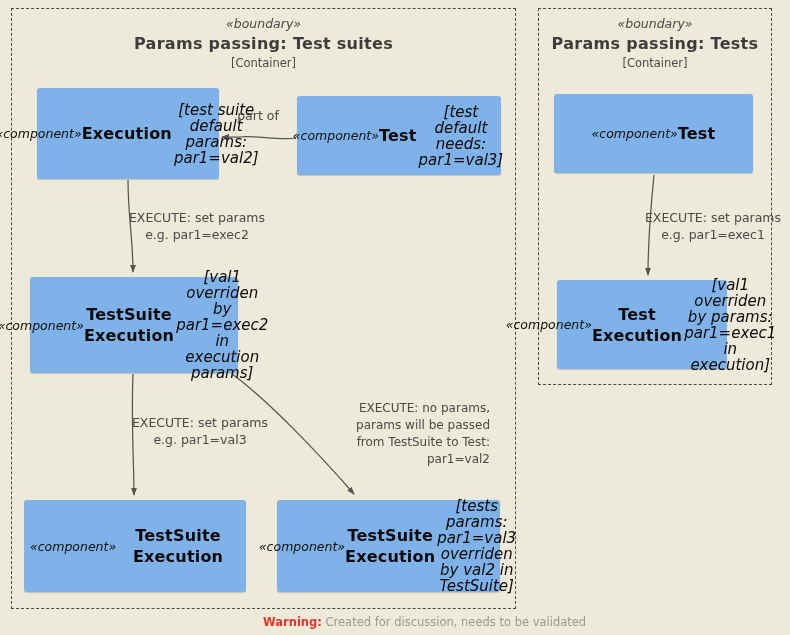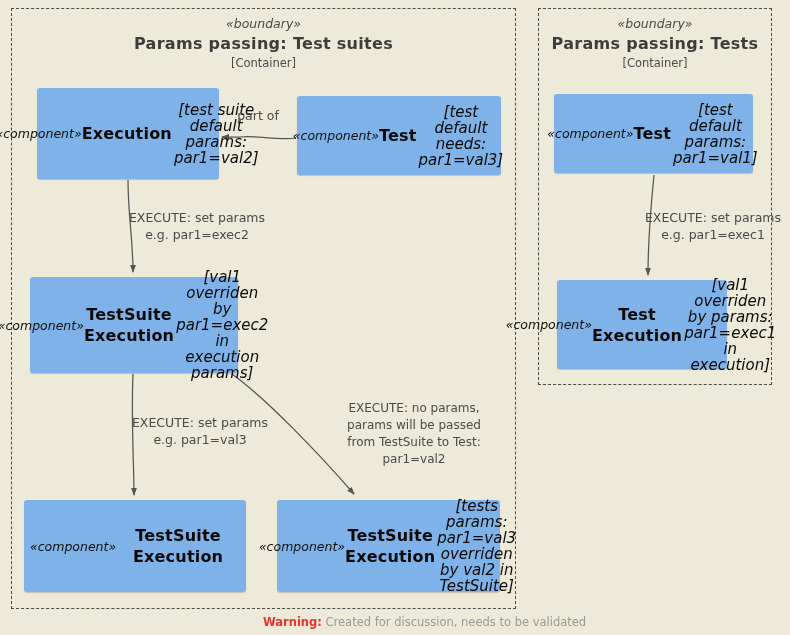--- a/index.html
+++ b/index.html
@@ -187,38 +187,37 @@
 
   <div class="component" style="left:277px; top:500px; width:223px; height:92px;">
     <div class="c-stereo">«component»</div>
     <div class="c-name">TestSuite Execution</div>
     <div class="c-desc">[tests params: par1=val3 overriden by val2 in TestSuite]</div>
   </div>
 
   <div class="component" style="left:554px; top:94px; width:199px; height:79px;">
     <div class="c-stereo">«component»</div>
     <div class="c-name">Test</div>
-    <div class="c-desc">[test default params: par1=val1]</div>
   </div>
 
   <div class="component" style="left:557px; top:280px; width:170px; height:89px;">
     <div class="c-stereo">«component»</div>
     <div class="c-name">Test Execution</div>
     <div class="c-desc">[val1 overriden by params: par1=exec1 in execution]</div>
   </div>
 
   <div class="edge-label" style="left:226px; top:107px; width:64px;">part of</div>
 
   <div class="edge-label" style="left:124px; top:209px; width:146px;">EXECUTE: set params
 e.g. par1=exec2</div>
 
   <div class="edge-label" style="left:127px; top:414px; width:146px;">EXECUTE: set params
 e.g. par1=val3</div>
 
-  <div class="edge-label small" style="left:338px; top:400px; width:152px;">EXECUTE: no params,
+  <div class="edge-label small" style="left:338px; top:400px; width:152px;text-align:right;">EXECUTE: no params,
 params will be passed
 from TestSuite to Test:
 par1=val2</div>
 
   <div class="edge-label" style="left:640px; top:209px; width:146px;">EXECUTE: set params
 e.g. par1=exec1</div>
 
   <div class="footer-warning" style="left:263px; top:615px;">
     <span class="w-label">Warning:</span><span> Created for discussion, needs to be validated</span>
   </div>

